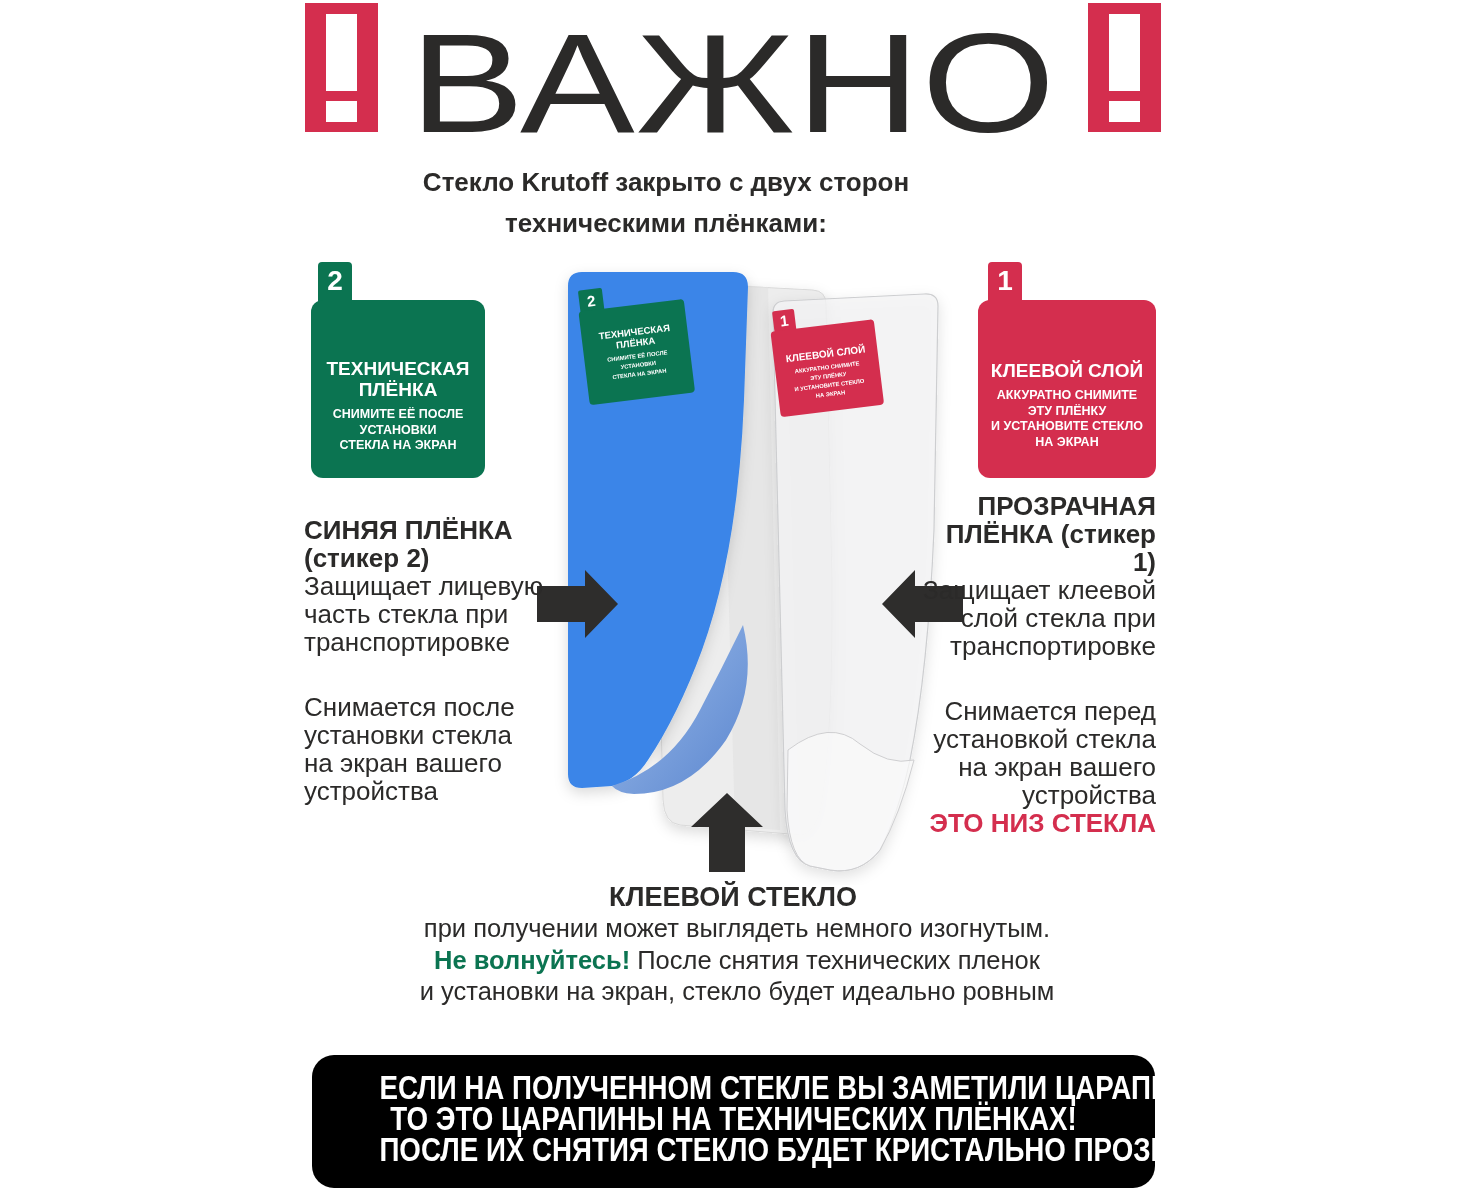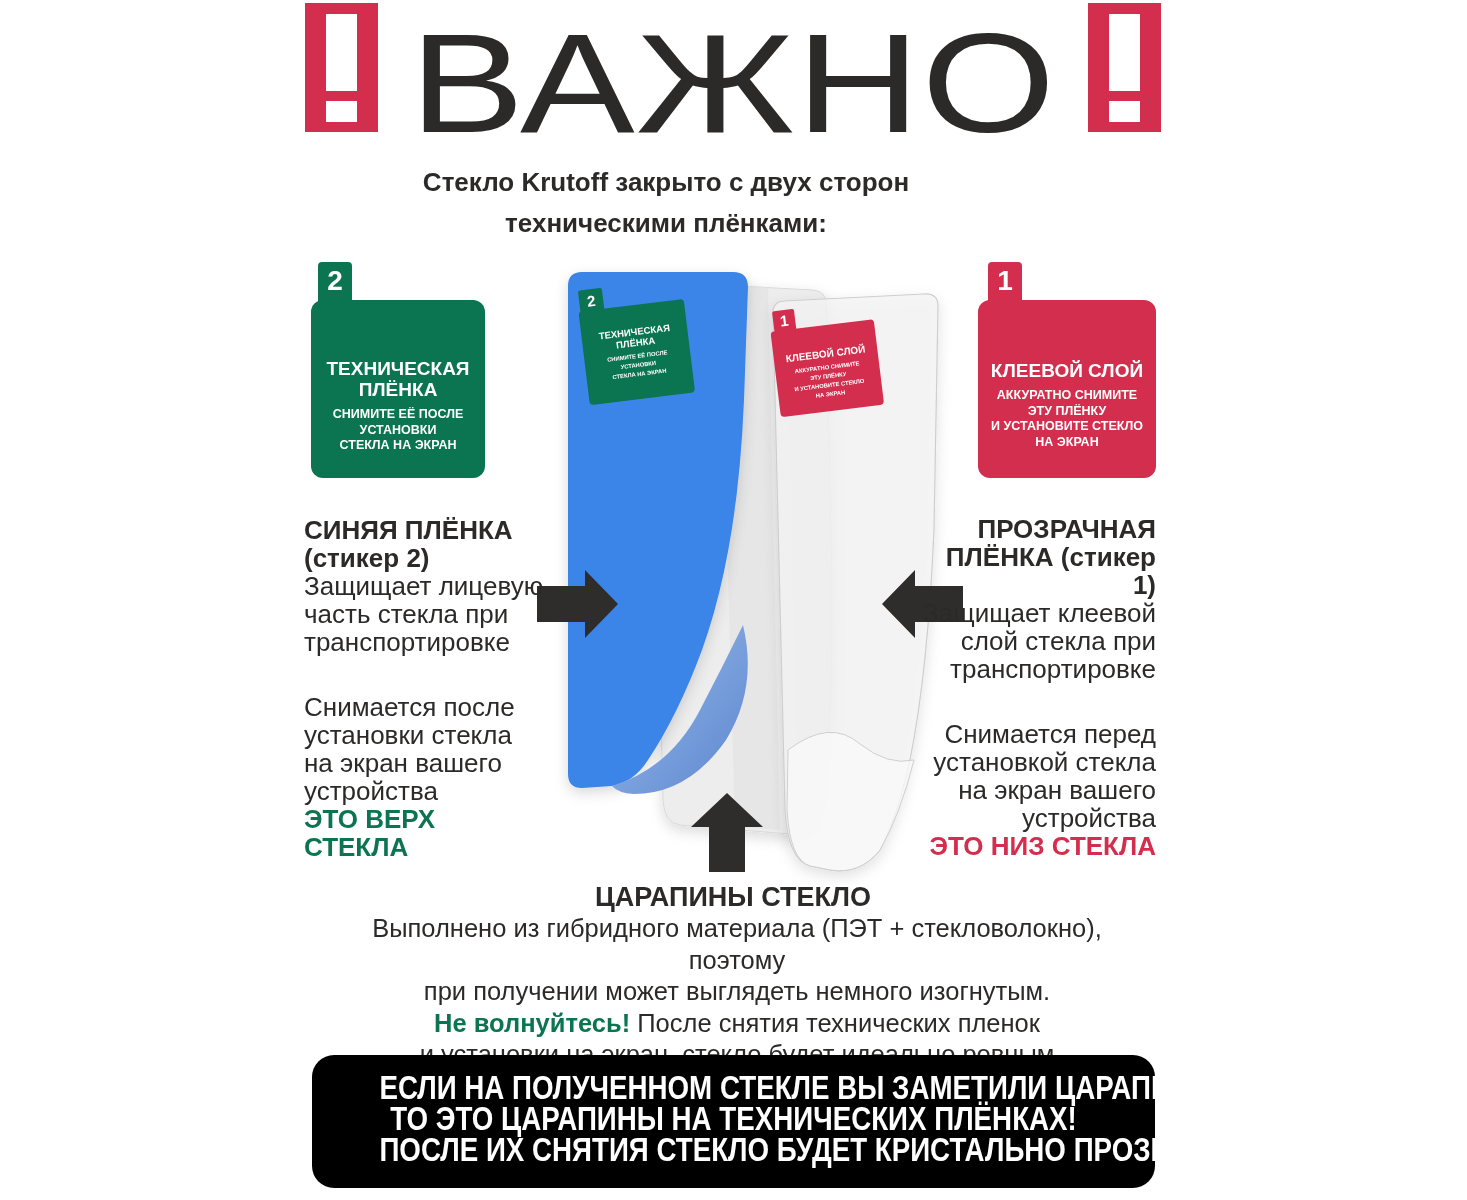--- a/index.html
+++ b/index.html
@@ -36,21 +36,21 @@
   .sticker-title{font-weight:bold;font-size:19px;line-height:21px;}
   .sticker-small{font-weight:bold;font-size:12.5px;line-height:15.5px;margin-top:7px;}
   .green{background:#0b7451;}
   .crimson{background:#d42e4e;}
   
   .col{font-size:26px;line-height:28px;color:#2b2a29;}
   .col .b{font-weight:bold;}
   .col .gap{margin-top:37px;}
   .hl-green{color:#0b7451;font-weight:bold;}
   .hl-red{color:#d42e4e;font-weight:bold;}
-  .right-col{text-align:right;margin-top:23px;}
+  .right-col{text-align:right;}
   
   .glass-heading{left:483px;top:882px;width:500px;text-align:center;font-weight:bold;font-size:27px;color:#2b2a29;}
   .glass-par{left:337px;top:913px;width:800px;text-align:center;font-size:25.5px;line-height:31.5px;color:#2b2a29;}
   
   .banner{
     left:312px;top:1055px;width:843px;height:133px;border-radius:22px;background:#000000;
     box-sizing:border-box;padding-top:17px;
   }
   .banner div{
     color:#ffffff;font-weight:bold;font-size:33px;line-height:31px;text-align:center;
@@ -154,39 +154,37 @@
 <div class="abs col" style="left:304px;top:492px;width:240px;margin-top:24px;">
   <div class="b">СИНЯЯ ПЛЁНКА</div>
   <div class="b">(стикер 2)</div>
   <div>Защищает лицевую</div>
   <div>часть стекла при</div>
   <div>транспортировке</div>
   <div class="gap">Снимается после</div>
   <div>установки стекла</div>
   <div>на экран вашего</div>
   <div>устройства</div>
-  <div class="hl-green">ЭТО ВЕРХ СТЕКЛА</div>
 </div>
 
 <div class="abs col right-col" style="left:916px;top:492px;width:240px;">
   <div class="b">ПРОЗРАЧНАЯ</div>
   <div class="b">ПЛЁНКА (стикер 1)</div>
   <div>Защищает клеевой</div>
   <div>слой стекла при</div>
   <div>транспортировке</div>
   <div class="gap">Снимается перед</div>
   <div>установкой стекла</div>
   <div>на экран вашего</div>
   <div>устройства</div>
   <div class="hl-red">ЭТО НИЗ СТЕКЛА</div>
 </div>
 
-<div class="abs glass-heading">ЦАРАПИНЫ СТЕКЛО</div>
+<div class="abs glass-heading">КЛЕЕВОЙ СТЕКЛО</div>
 <div class="abs glass-par">
-  <div>Выполнено из гибридного материала (ПЭТ + стекловолокно), поэтому</div>
   <div>при получении может выглядеть немного изогнутым.</div>
   <div><span class="hl-green">Не волнуйтесь!</span><span> После снятия технических пленок</span></div>
   <div>и установки на экран, стекло будет идеально ровным</div>
 </div>
 
 <div class="abs banner">
   <div>ЕСЛИ НА ПОЛУЧЕННОМ СТЕКЛЕ ВЫ ЗАМЕТИЛИ ЦАРАПИНЫ,</div>
   <div>ТО ЭТО ЦАРАПИНЫ НА ТЕХНИЧЕСКИХ ПЛЁНКАХ!</div>
   <div>ПОСЛЕ ИХ СНЯТИЯ СТЕКЛО БУДЕТ КРИСТАЛЬНО ПРОЗРАЧНЫМ!</div>
 </div>

